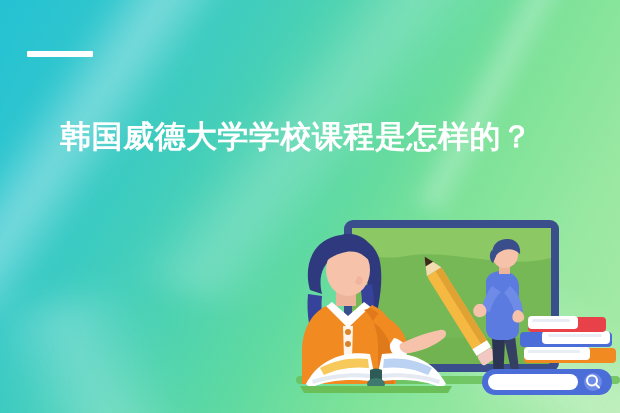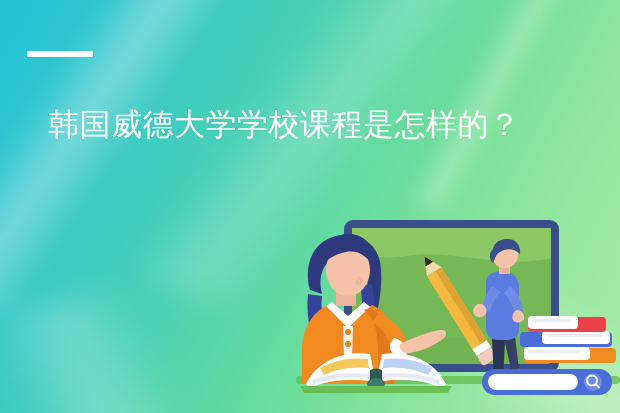--- a/index.html
+++ b/index.html
@@ -80,24 +80,24 @@
     background: #ffffff;
     border-radius: 1px;
   }
 
   
   #headline {
     position: absolute;
     left: 48px;
     top: 103px;
     width: 540px;
-    margin: 0;
+    margin: 12px;
     font-size: 31px;
     line-height: 44px;
-    font-weight: normal;
+    font-weight: bold;
     color: #ffffff;
     letter-spacing: 0.5px;
     white-space: nowrap;
   }
 
   
   #illustration {
     position: absolute;
     left: 296px;
     top: 198px;

